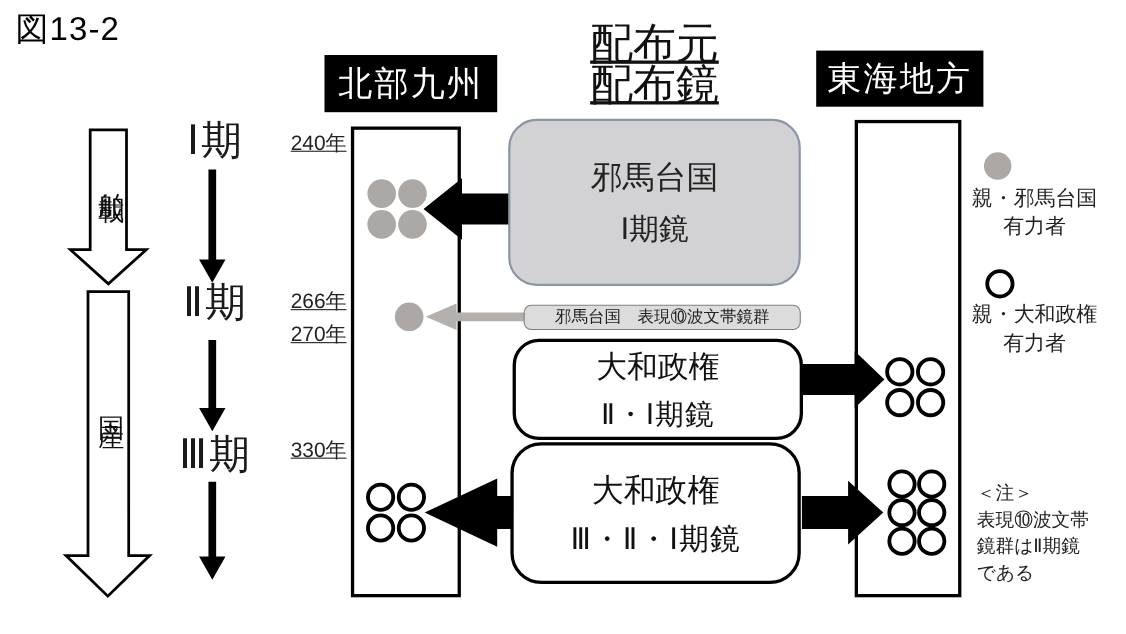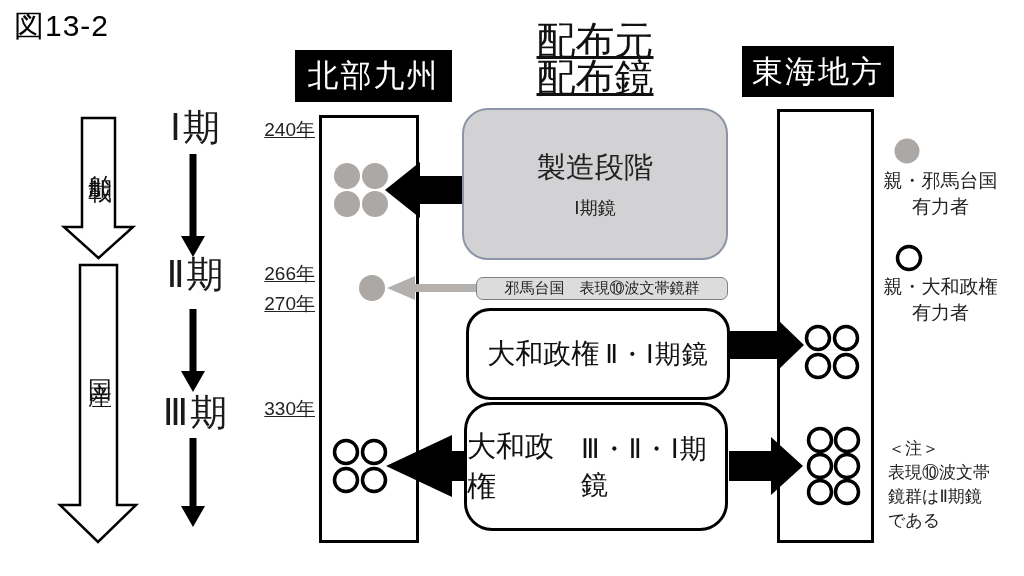--- a/index.html
+++ b/index.html
@@ -13,25 +13,25 @@
   .subtitle div{font-size:19px;line-height:26px;text-decoration:underline;color:#222;}
   .center-header div{font-size:39px;line-height:37px;text-decoration:underline;color:#111;}
   .col-header{background:#000;color:#fff;font-size:31px;display:flex;align-items:center;justify-content:center;letter-spacing:2px;font-family:Liberation Serif, serif;}
   .col-box{background:#fff;border:3px solid #000;box-sizing:border-box;}
   .period{font-size:37px;color:#1a1a1a;letter-spacing:2px;}
   .year{font-size:19px;color:#222;text-align:right;text-decoration:underline;}
   .vlabel{writing-mode:vertical-rl;text-orientation:upright;font-size:24px;letter-spacing:4px;color:#111;}
   .bigbox{background:#d2d2d4;border:2px solid #8b95a5;border-radius:26px;box-sizing:border-box;
           display:flex;flex-direction:column;align-items:center;justify-content:center;gap:8px;}
   .bigbox .l1{font-size:29px;color:#222;}
-  .bigbox .l2{font-size:18px;color:#222;}
+  .bigbox .l2{font-size:27px;color:#222;}
   .wavebox{background:#dcdcdc;border:1.5px solid #7f7f7f;border-radius:7px;box-sizing:border-box;
            display:flex;align-items:center;justify-content:center;font-size:15px;color:#222;white-space:nowrap;}
   .whitebox{background:#fff;border:3px solid #000;border-radius:24px;box-sizing:border-box;
-            display:flex;flex-direction:row;align-items:center;justify-content:center;gap:6px;}
+            display:flex;flex-direction:column;align-items:center;justify-content:center;gap:6px;}
   .whitebox .l1{font-size:28px;color:#111;}
   .whitebox .l2{font-size:26px;color:#111;letter-spacing:1px;}
   .legend-text div{font-size:19px;line-height:26px;color:#222;}
   .note div{font-size:17px;line-height:24px;color:#222;}
   svg{position:absolute;left:0;top:0;}
   .z0{z-index:0;} .z1{z-index:1;} .z2{z-index:2;}
 </style>
 </head>
 <body>
 
@@ -108,21 +108,21 @@
   <div class="abs period ctr z2" style="left:141px;top:103px;width:110px;">Ⅰ期</div>
   <div class="abs period ctr z2" style="left:141px;top:250px;width:110px;">Ⅱ期</div>
   <div class="abs period ctr z2" style="left:141px;top:388px;width:110px;">Ⅲ期</div>
 
   <div class="abs year z2" style="left:245px;top:117px;width:70px;">240年</div>
   <div class="abs year z2" style="left:245px;top:261px;width:70px;">266年</div>
   <div class="abs year z2" style="left:245px;top:291px;width:70px;">270年</div>
   <div class="abs year z2" style="left:245px;top:396px;width:70px;">330年</div>
 
   <div class="abs bigbox z2" style="left:462px;top:108px;width:266px;height:152px;">
-    <div class="l1">製造段階</div>
+    <div class="l1">邪馬台国</div>
     <div class="l2">Ⅰ期鏡</div>
   </div>
 
   <div class="abs wavebox z2" style="left:476px;top:277px;width:252px;height:23px;">邪馬台国　表現⑩波文帯鏡群</div>
 
   <div class="abs whitebox z2" style="left:466px;top:308px;width:264px;height:92px;">
     <div class="l1">大和政権</div>
     <div class="l2">Ⅱ・Ⅰ期鏡</div>
   </div>
 

